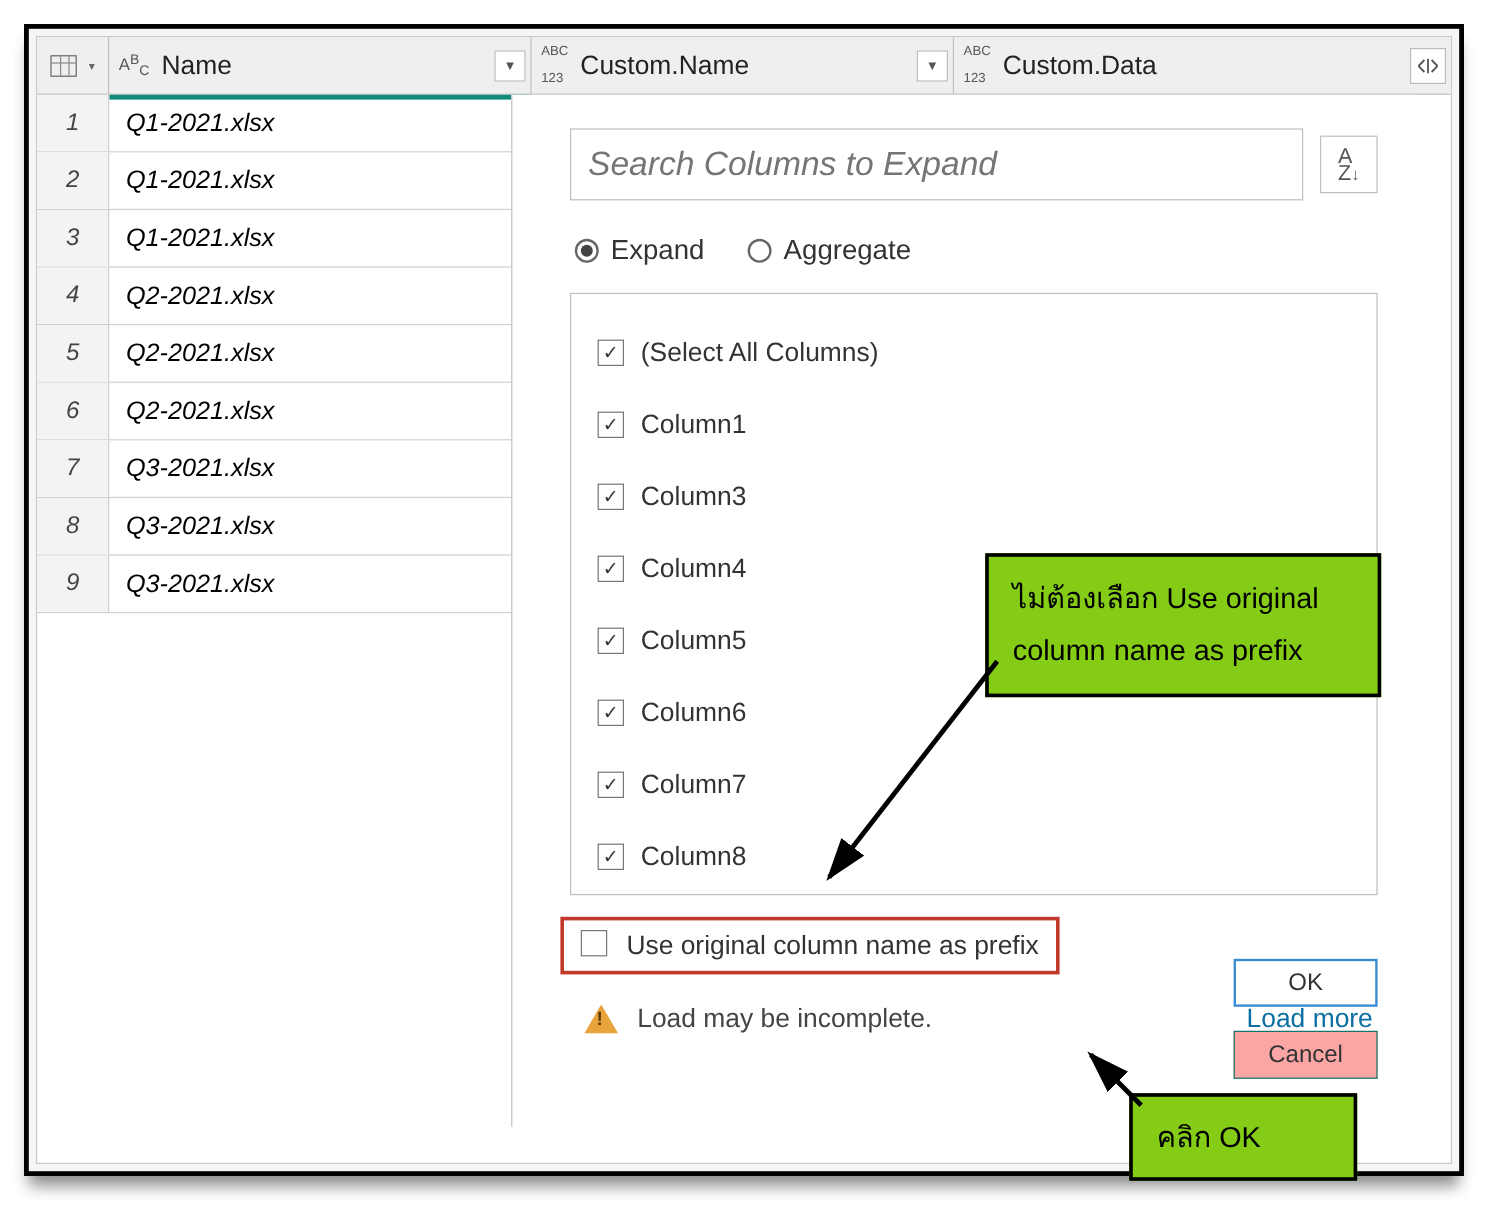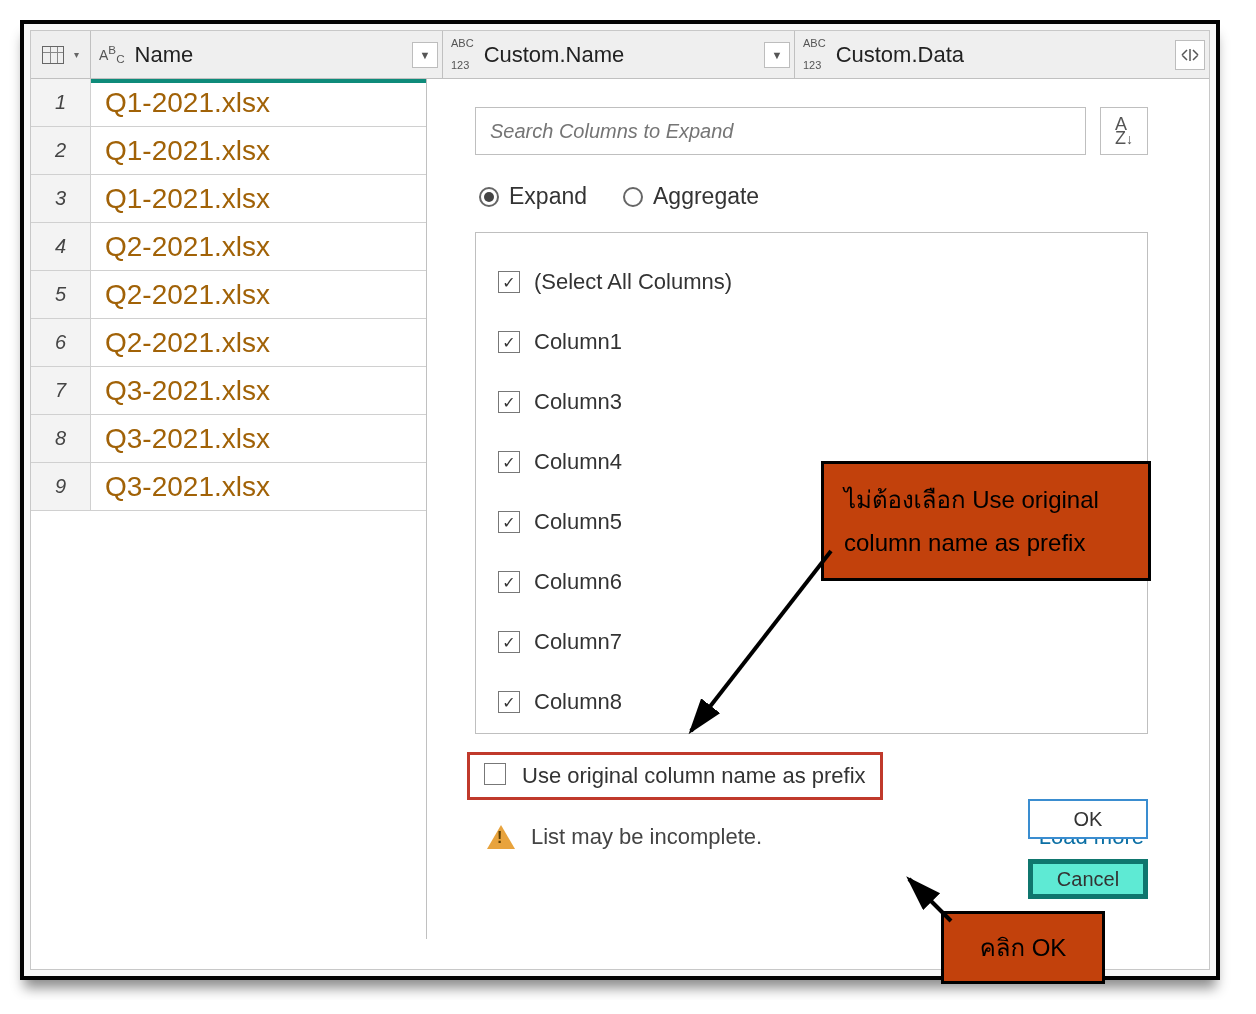--- a/index.html
+++ b/index.html
@@ -75,37 +75,37 @@
     border-bottom: 1px solid #d0d0d0;
   }
   .row .rnum {
     width:60px; border-right:1px solid #d0d0d0;
     display:flex; align-items:center; justify-content:center;
     font-size:20px; color:#444; font-style: italic;
     background:#f3f3f3;
   }
   .row .rname {
     flex:1; padding:0 14px; display:flex; align-items:center;
-    font-size:28px; color:#a16207;
+    font-size:21px; color:#000000;font-style:italic;
   }
   .teal-bar { height:4px; background:#0e8b7a; }
 
   
   .panel {
     position: absolute;
     left: 395px; top: 48px;
     width: 752px; height: 860px;
     background:#fff;
     border-left:1px solid #c0c0c0;
     padding: 28px 30px 20px 48px;
   }
   .search-row { display:flex; gap:14px; align-items:center; margin-bottom:28px;}
   .search-input {
-    flex:1; height:48px; border:1px solid #bfbfbf;
-    font-size:20px; padding:0 14px; font-style:italic; color:#888;
+    flex:1; height:60px; border:1px solid #bfbfbf;
+    font-size:28px; padding:0 14px; font-style:italic; color:#888;
     background:#fff;
   }
   .sort-btn {
     width:48px; height:48px; border:1px solid #bfbfbf; background:#fff;
     display:flex; align-items:center; justify-content:center;
     font-size:18px; color:#555;
   }
   .radio-row { display:flex; gap:36px; font-size:23px; color:#333; margin-bottom:22px; padding-left:4px;}
   .radio-row label { display:flex; align-items:center; gap:10px;text-align:right;}
   .radio {
@@ -154,32 +154,32 @@
     color:#5a3b00; font-weight:bold; font-size:16px;
   }
   .load-more { color:#0b6fa4; font-size:22px; }
 
   .btn-row {
     position:absolute; right:30px; bottom:40px;
     display:flex; gap:20px;flex-direction:column;
   }
   .btn-row button {
     width:120px; height:40px; font-size:20px;
-    border:5px solid #0f766e; background:#5eead4; color:#333;
+    border:1px solid #0f766e; background:#fca5a5; color:#333;
   }
   .btn-row .ok { border:2px solid #3a8dd0; background:#fff;}
 
   
   .callout {
-    position:absolute; background:#c2410c;
+    position:absolute; background:#84cc16;
     border:3px solid #000; padding:14px 20px;
     font-size:24px; color:#000;
   }
   .callout1 { left:790px; top:430px; width:330px; line-height:1.8;}
-  .callout2 { left:910px; top:880px; width:164px; text-align:center;}
+  .callout2 { left:910px; top:880px; width:190px; text-align:left;}
   svg.arrow { position:absolute; overflow:visible; }
 </style>
 </head>
 <body>
 
 <div class="frame">
  <div class="frame-inner">
 
   <div class="hdr">
     <div class="hdr-cell rownum-hdr">
@@ -309,21 +309,21 @@
         </div>
 
     <div class="prefix-row">
       <span class="chk"></span>
       <span>Use original column name as prefix</span>
     </div>
 
     <div class="warn-row">
       <div class="warn-left">
         <span class="warn-icon"></span>
-        <span>List may be incomplete.</span>
+        <span>Load may be incomplete.</span>
       </div>
       <span class="load-more">Load more</span>
     </div>
 
     <div class="btn-row">
       <button class="ok">OK</button>
       <button>Cancel</button>
     </div>
   </div>
 

